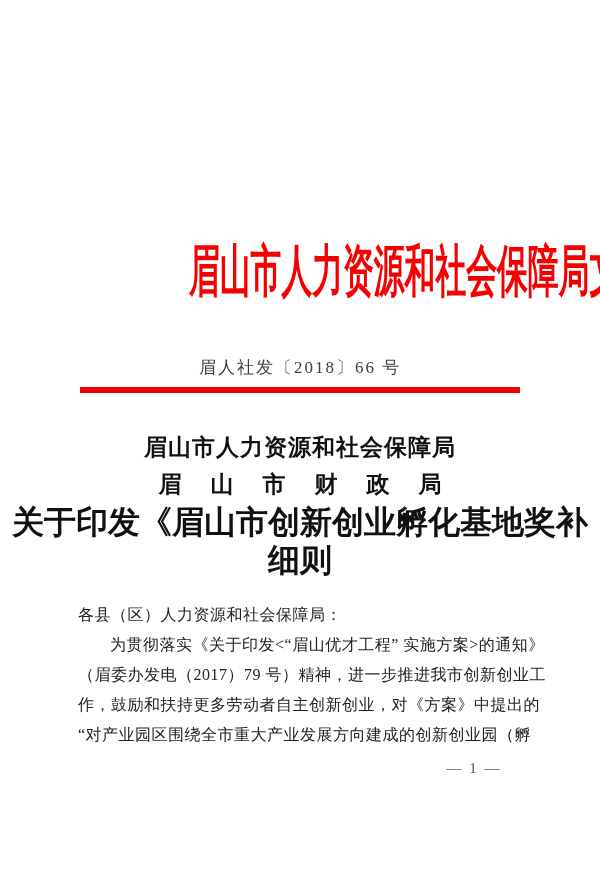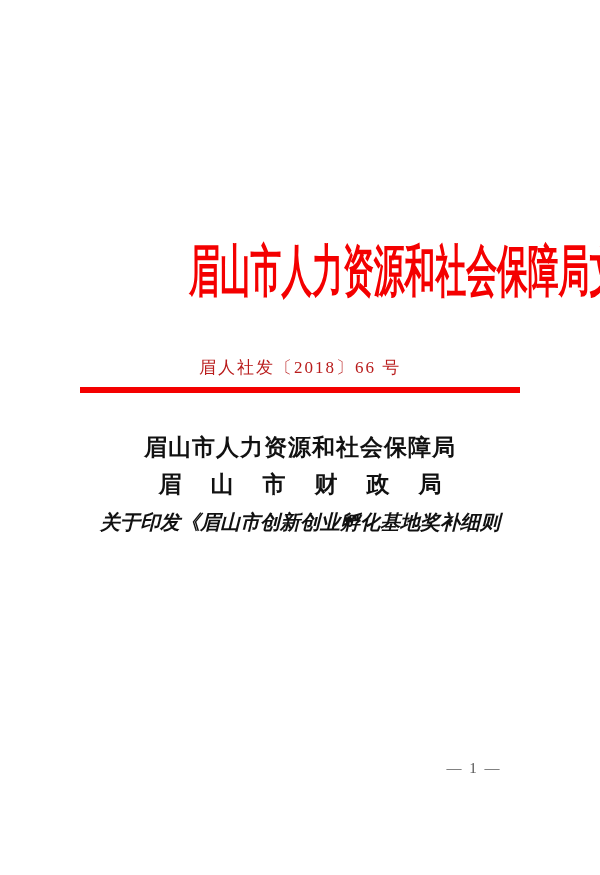--- a/index.html
+++ b/index.html
@@ -38,21 +38,21 @@
 
   
   .doc-number {
     position: absolute;
     top: 356px;
     left: 0;
     width: 600px;
     text-align: center;
     font-size: 17px;
     letter-spacing: 2px;
-    color: #b91c1c;
+    color: #404040;
   }
 
   
   .red-line {
     position: absolute;
     top: 387px;
     left: 80px;
     width: 440px;
     height: 6px;
     background: #f40000;
@@ -74,23 +74,22 @@
     letter-spacing: 1px;
   }
   .title-line-2 {
     font-size: 23px;
     line-height: 37px;
     letter-spacing: 29px;
     margin-right: -29px;
     white-space: nowrap;
   }
   .title-line-3, .title-line-4 {
-    font-size: 20px;
+    font-size: 32px;
     line-height: 38px;
-    font-style: italic;
   }
 
   
   .body-text {
     position: absolute;
     top: 600px;
     left: 78px;
     width: 446px;
     font-size: 16px;
     line-height: 30px;
@@ -129,16 +128,23 @@
   <div class="doc-number">眉人社发〔2018〕66 号</div>
 
   <div class="red-line"></div>
 
   <div class="title-block">
     <div class="title-line-1">眉山市人力资源和社会保障局</div>
     <div class="title-line-2">眉山市财政局</div>
     <div class="title-line-3">关于印发《眉山市创新创业孵化基地奖补细则</div>
   </div>
 
+  <div class="body-text">
+    <div class="body-line">各县（区）人力资源和社会保障局：</div>
+    <div class="body-line indent">为贯彻落实《关于印发&lt;“眉山优才工程” 实施方案&gt;的通知》</div>
+    <div class="body-line">（眉委办发电（2017）79 号）精神，进一步推进我市创新创业工</div>
+    <div class="body-line">作，鼓励和扶持更多劳动者自主创新创业，对《方案》中提出的</div>
+    <div class="body-line">“对产业园区围绕全市重大产业发展方向建成的创新创业园（孵</div>
+  </div>
 
   <div class="page-number">— 1 —</div>
 
 </div>
 
 </body></html>

